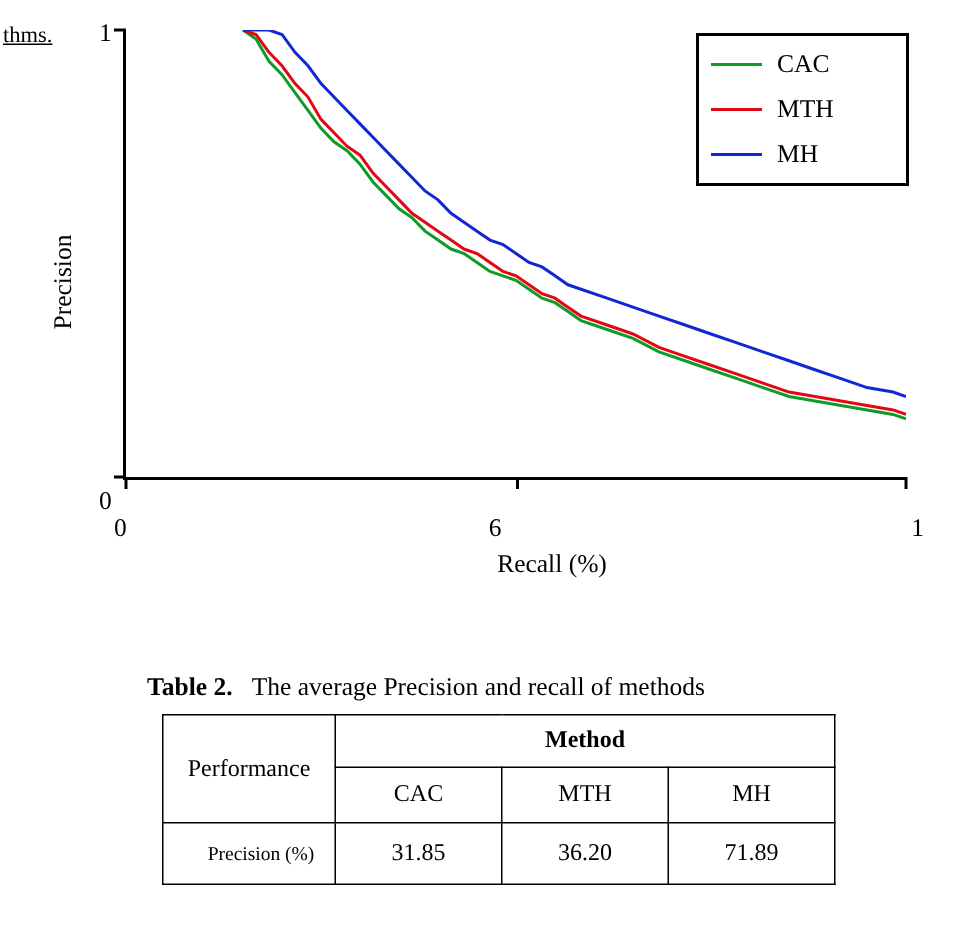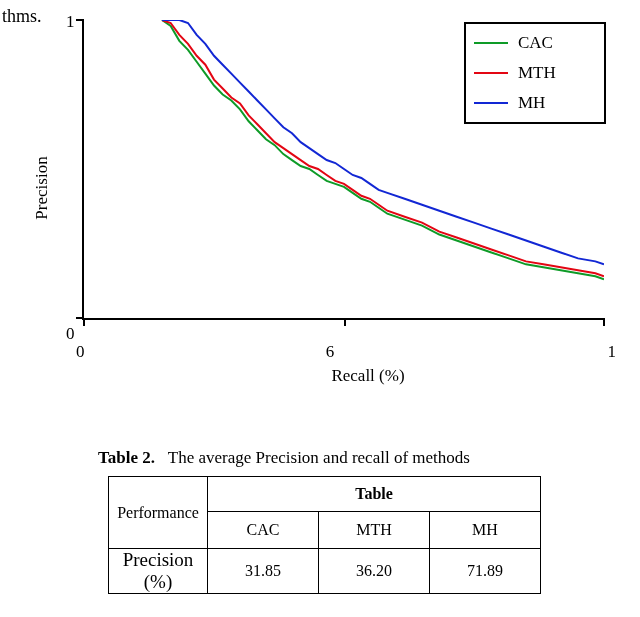--- a/index.html
+++ b/index.html
@@ -12,22 +12,23 @@
   }
   .page {
     width: 640px;
     height: 617px;
     position: relative;
     overflow: hidden;
   }
   .frag {
     position: absolute;
     left: 2px;
-    top: 6px;
-    font-size: 18px;
+    top: 16px;
+    font-size: 15px;
+    text-decoration: underline;
   }
   
   .chart-wrap {
     position: absolute;
     left: 50px;
     top: 18px;
     width: 560px;
     height: 340px;
   }
   .ylabel {
@@ -104,21 +105,21 @@
   table.methods th, table.methods td {
     border: 1.5px solid #000;
     padding: 0;
     text-align: center;
     vertical-align: middle;
     font-weight: normal;
   }
   table.methods .hdr-perf { width: 98px; height: 70px; margin-top: 32px; }
   table.methods .hdr-method { height: 34px; font-weight: bold; }
   table.methods .sub { width: 110px; height: 36px; }
-  table.methods .rowh { height: 40px; width: 98px; font-size:19px; }
+  table.methods .rowh { height: 40px; width: 98px; font-size:13px;padding-left:16px; }
 </style>
 </head>
 <body>
 <div class="page">
 
 <span class="frag">thms.</span>
 
 <div class="chart-wrap">
   <span class="ytick1">1</span>
   <span class="ytick0">0</span>
@@ -158,21 +159,21 @@
 
 <div class="tbl-cap">
   <span class="b">Table 2.</span>
   &nbsp;&nbsp;<span>The average Precision and recall of methods</span>
 </div>
 
 <table class="methods">
   <tbody>
         <tr>
     <th rowspan="2" class="hdr-perf">Performance</th>
-    <th colspan="3" class="hdr-method">Table</th>
+    <th colspan="3" class="hdr-method">Method</th>
   </tr>
   <tr>
     <th class="sub">CAC</th>
     <th class="sub">MTH</th>
     <th class="sub">MH</th>
   </tr>
   <tr>
     <td class="rowh">Precision (%)</td>
     <td>31.85</td>
     <td>36.20</td>

